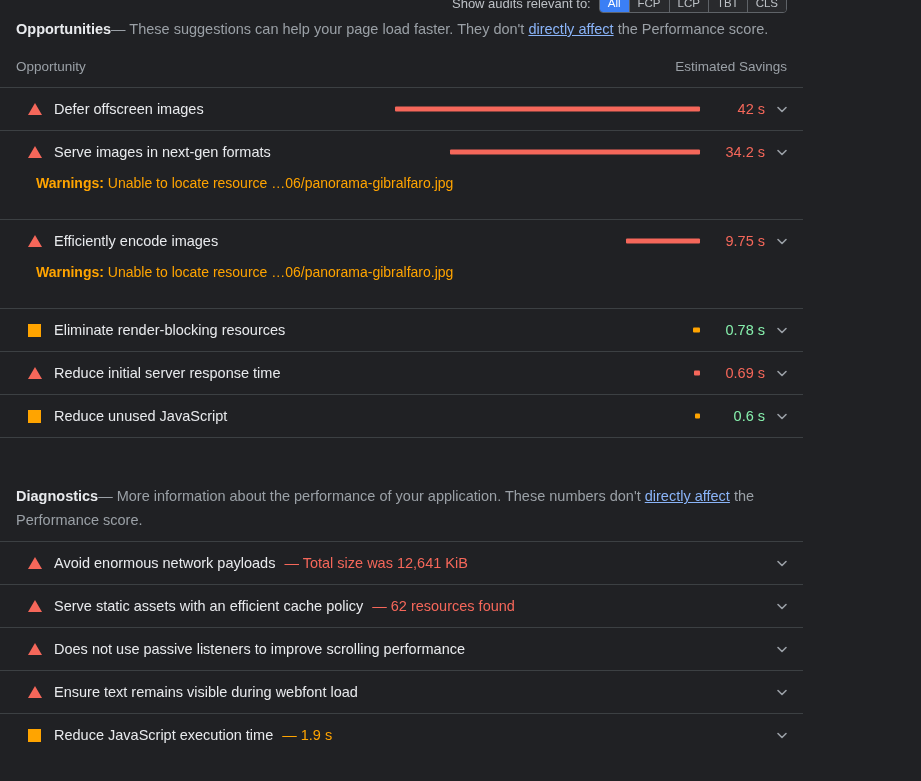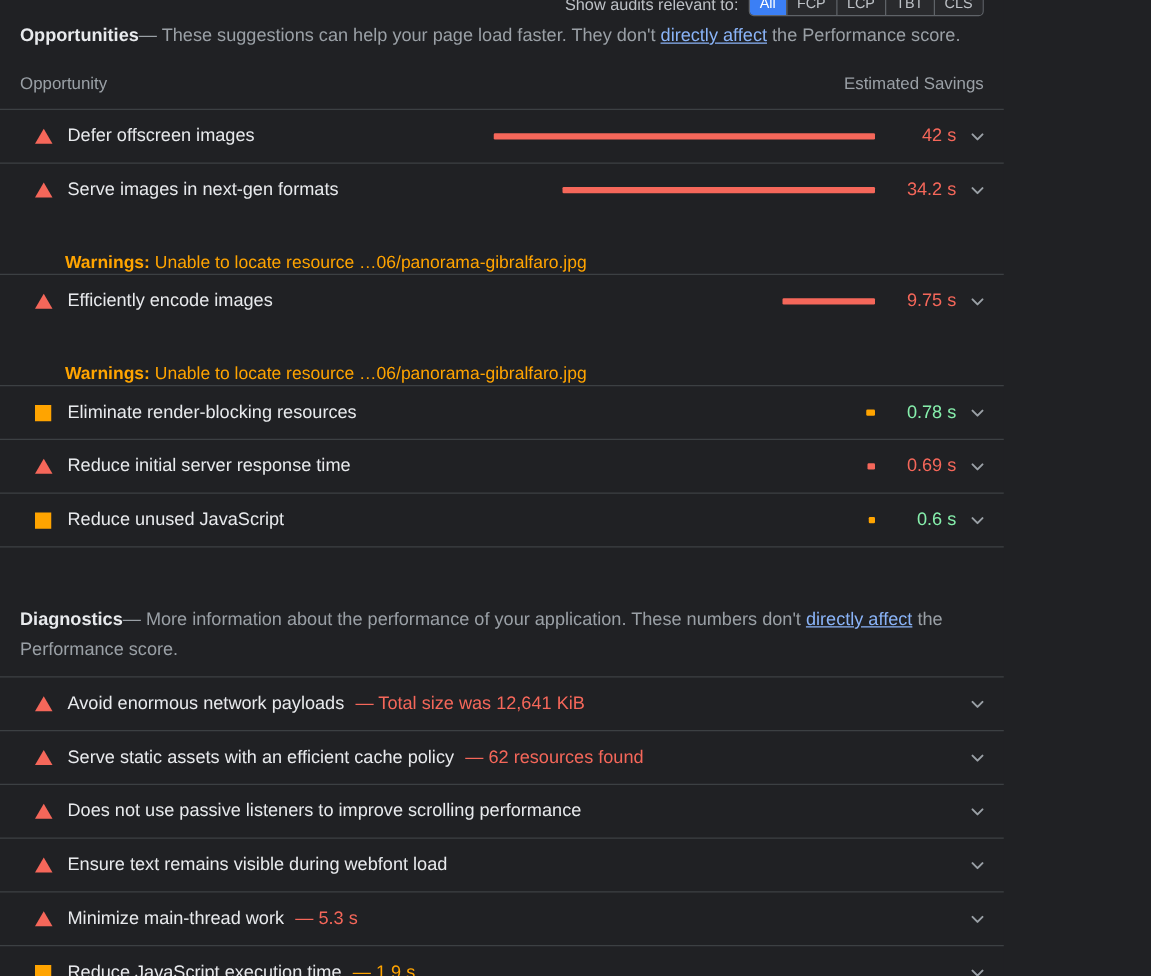--- a/index.html
+++ b/index.html
@@ -61,22 +61,22 @@
   #diag-tbl { top: 541px; }
 
   .row {
     display: flex; align-items: center;
     height: 43px;
     border-top: 1px solid #3c4043;
     padding: 0 16px 0 16px;
     position: relative;
   }
   .row.warn-row {
-    height: 46px; border-top: none; align-items: flex-end;
-    padding-left: 52px;
+    height: 46px; border-top: none; align-items: flex-start;
+    padding-left: 36px;
   }
   .sev {
     width: 14px; height: 14px; flex: 0 0 14px;
     margin-right: 12px; margin-left: 12px;
     position: relative;
   }
   .sev.tri::before {
     content: ""; position: absolute; left: 0; top: 1px;
     border-left: 7px solid transparent;
     border-right: 7px solid transparent;
@@ -284,31 +284,20 @@
         <span class="sev tri"></span>
         <span class="title">Ensure text remains visible during webfont load</span>
         <span class="spacer"></span>
         <span class="chev">
           <svg width="14" height="14" viewBox="0 0 14 14">
             <path d="M3 5.5 L7 9.5 L11 5.5" fill="none" stroke="#9aa0a6" stroke-width="1.6" stroke-linecap="round" stroke-linejoin="round"></path>
           </svg>
         </span>
       </div>
       <div class="row">
-        <span class="sev tri"></span>
-        <span class="title">Minimize main-thread work</span>
-        <span class="subtitle red">— 5.3 s</span>
-        <span class="spacer"></span>
-        <span class="chev">
-          <svg width="14" height="14" viewBox="0 0 14 14">
-            <path d="M3 5.5 L7 9.5 L11 5.5" fill="none" stroke="#9aa0a6" stroke-width="1.6" stroke-linecap="round" stroke-linejoin="round"></path>
-          </svg>
-        </span>
-      </div>
-      <div class="row">
         <span class="sev sq"></span>
         <span class="title">Reduce JavaScript execution time</span>
         <span class="subtitle orange">— 1.9 s</span>
         <span class="spacer"></span>
         <span class="chev">
           <svg width="14" height="14" viewBox="0 0 14 14">
             <path d="M3 5.5 L7 9.5 L11 5.5" fill="none" stroke="#9aa0a6" stroke-width="1.6" stroke-linecap="round" stroke-linejoin="round"></path>
           </svg>
         </span>
       </div>

